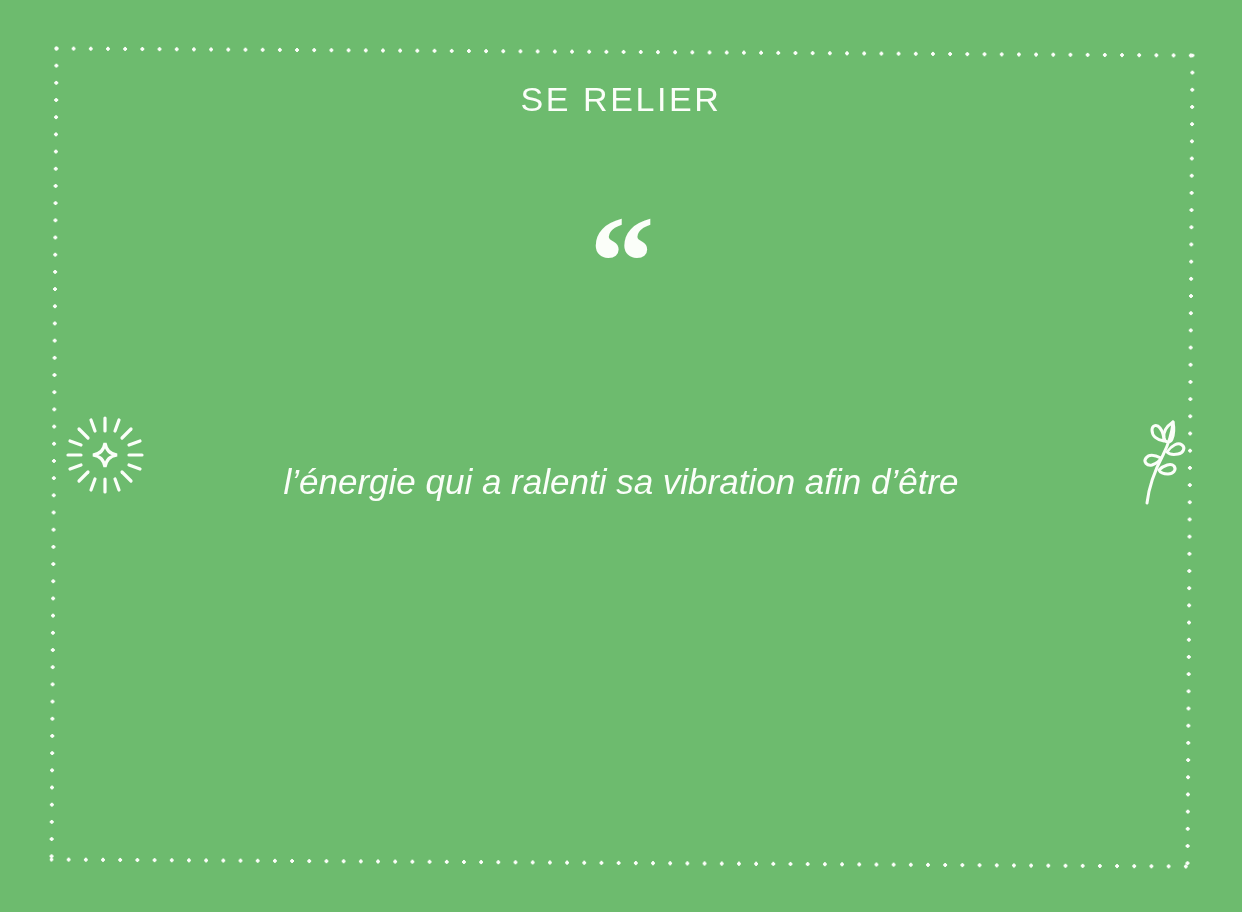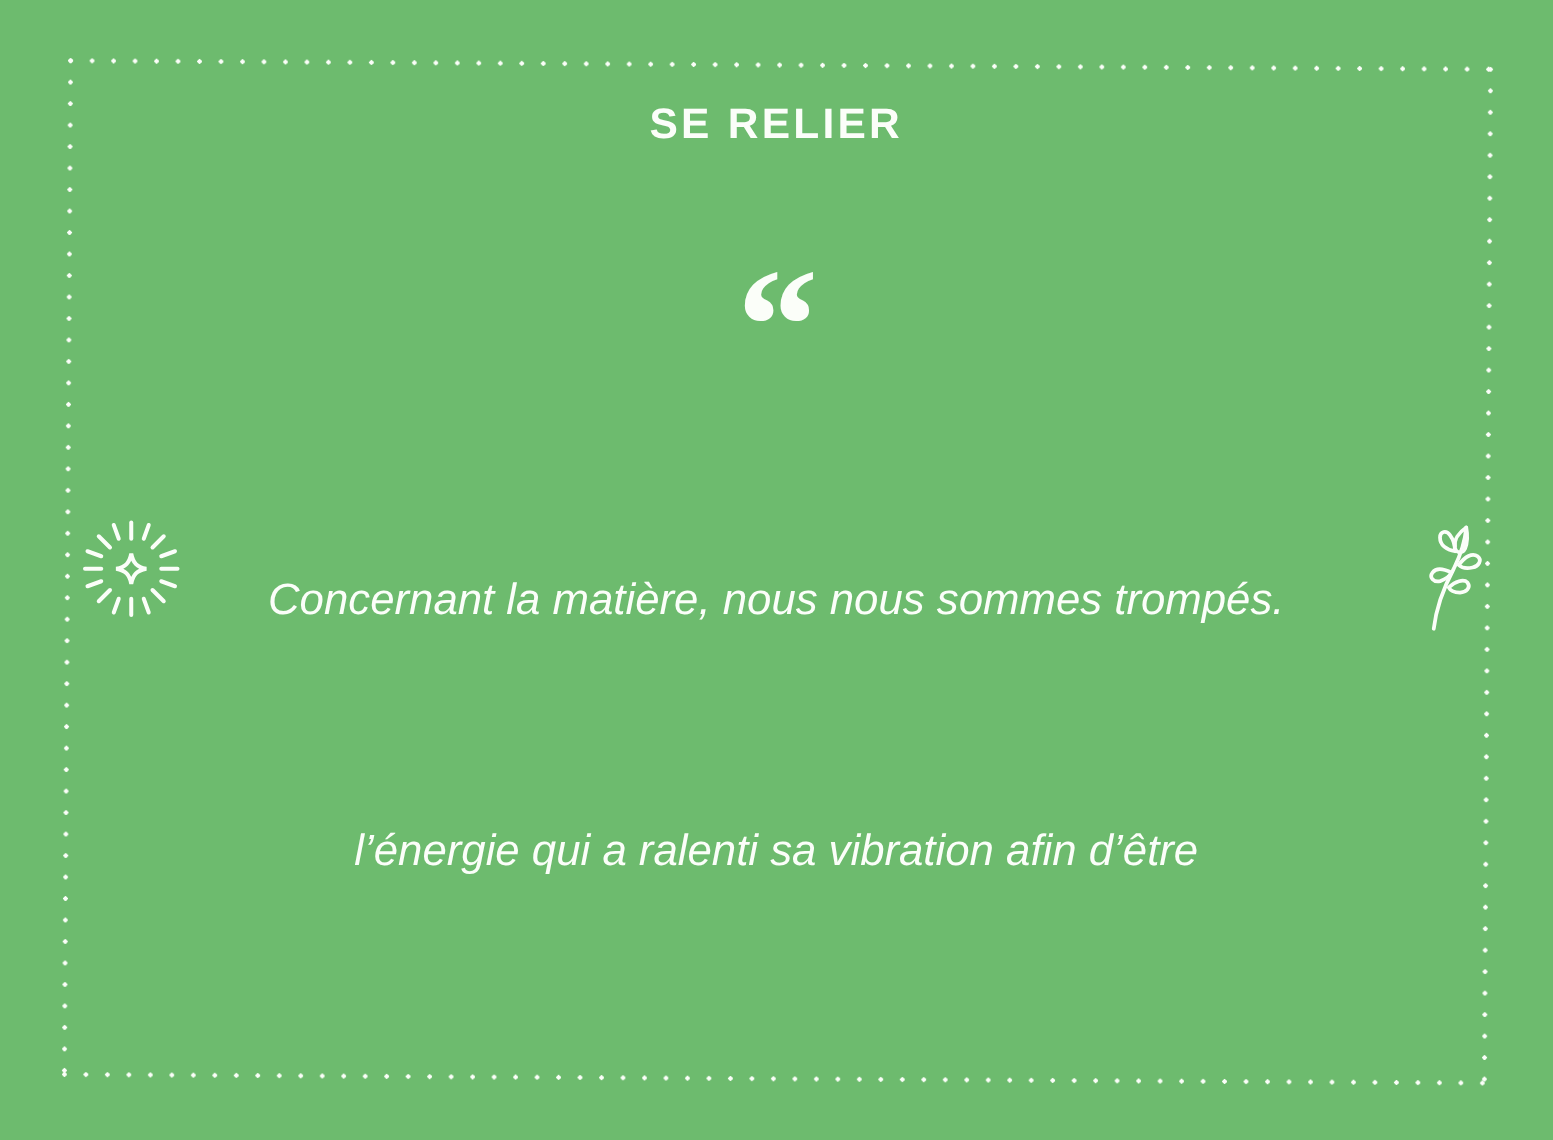--- a/index.html
+++ b/index.html
@@ -61,21 +61,21 @@
     width: 1242px;
     height: 912px;
     display: flex;
     flex-direction: column;
     align-items: center;
   }
 
   .eyebrow {
     margin-top: 82px;
     font-size: 34px;
-    font-weight: 700;
+    font-weight: 400;
     letter-spacing: 2.6px;
     color: #fbfef9;
     line-height: 1;
     text-align: center;
   }
 
   .quote-mark {
     margin-top: 112px;
     font-family: "Liberation Serif", serif;
     font-size: 130px;
@@ -151,19 +151,18 @@
     </svg>
   </div>
 
   <div class="content">
 
     <div class="eyebrow">SE RELIER</div>
 
     <div class="quote-mark">“</div>
 
     <div class="quote-body">
-      <span class="quote-line">Concernant la matière, nous nous sommes trompés.</span>
       <span class="quote-line">l’énergie qui a ralenti sa vibration afin d’être</span>
       
     </div>
 
   </div>
 </div>
 
 </body></html>

